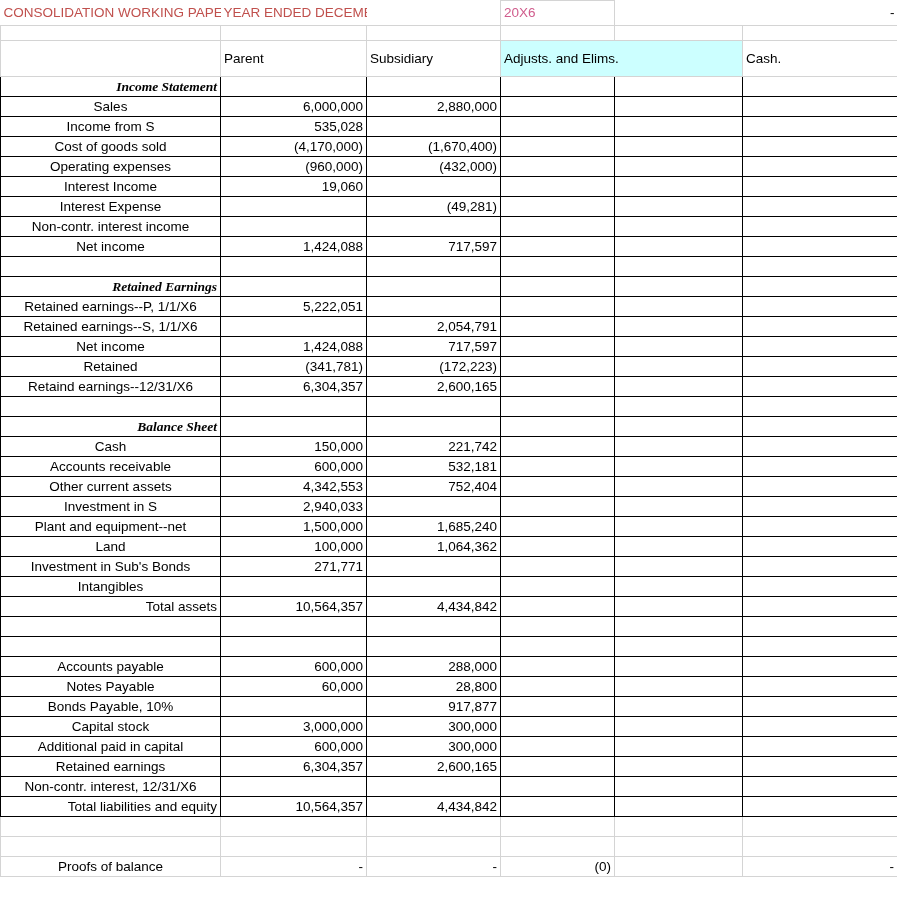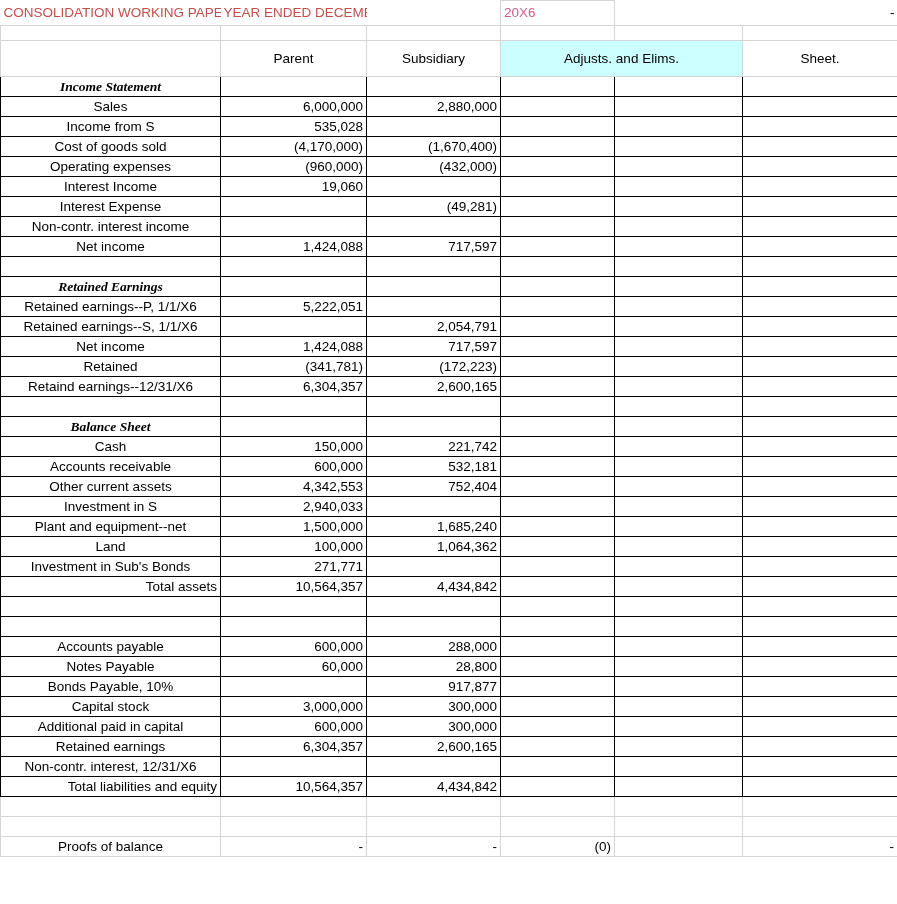--- a/index.html
+++ b/index.html
@@ -64,33 +64,33 @@
     padding-left: 14px;
     margin-left: 24px;
   }
   td.title-dash {
     color: #000000;
     text-align: right;
     font-size: 13px;
   }
 
   td.colhead {
-    text-align: center;
+    text-align: left;
     font-size: 14px;
     border: 1px solid #d4d4d4;
   }
   td.colhead.cy { background: #CCFFFF; }
 
   td.sec {
     background: #FFFF00;
     font-family: "Liberation Serif", serif;
     font-style: italic;
     font-weight: bold;
     font-size: 14.5px;
-    text-align: center;
+    text-align: right;
     padding-left: 4px;
     margin-left: 24px;
   }
 
   td.lbl  { text-align: center;  padding-left: 4px; }
   td.lbl2 { text-align: right;  padding-left: 14px; }
   td.num  { text-align: right; padding-right: 5px; }
 
   td.cy { background: #CCFFFF; }
   td.gr { background: #CCFFCC; }
@@ -131,21 +131,21 @@
       <td style="height:15px"></td>
       <td style="height:15px"></td>
       <td style="height:15px"></td>
     </tr>
 
     <tr class="toprow" style="height:24px">
       <td class="colhead" style="height:24px"></td>
       <td class="colhead" style="height:24px">Parent</td>
       <td class="colhead" style="height:24px">Subsidiary</td>
       <td class="colhead cy" colspan="2" style="height:36px">Adjusts. and Elims.</td>
-      <td class="colhead" style="height:24px">Sheet.</td>
+      <td class="colhead" style="height:24px">Cash.</td>
     </tr>
 
     <tr>
       <td class="sec">Income Statement</td>
       <td></td>
       <td></td>
       <td class="cy"></td>
       <td class="cy"></td>
       <td></td>
     </tr>
@@ -360,20 +360,28 @@
 
     <tr>
       <td class="lbl">Investment in Sub's Bonds</td>
       <td class="num">271,771</td>
       <td class="num"></td>
       <td class="cy"></td>
       <td class="cy"></td>
       <td class="num"></td>
     </tr>
 
+    <tr>
+      <td class="lbl">Intangibles</td>
+      <td class="num"></td>
+      <td class="num"></td>
+      <td class="cy"></td>
+      <td class="cy"></td>
+      <td class="num"></td>
+    </tr>
 
     <tr>
       <td class="lbl2">  Total assets</td>
       <td class="num or tot">10,564,357</td>
       <td class="num gr tot">4,434,842</td>
       <td class="cy"></td>
       <td class="cy"></td>
       <td class="num gr tot"></td>
     </tr>
 

